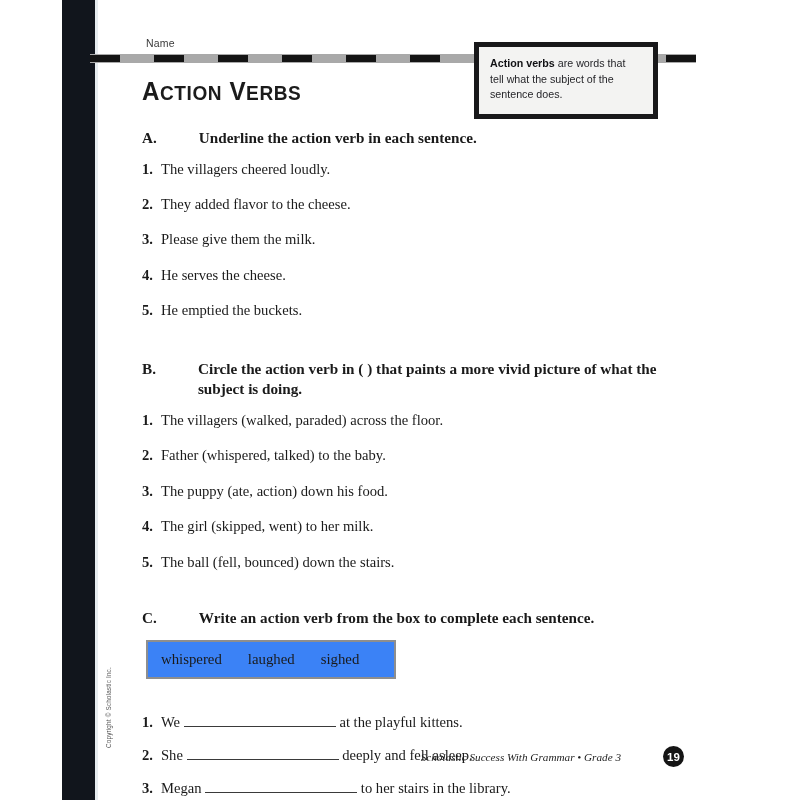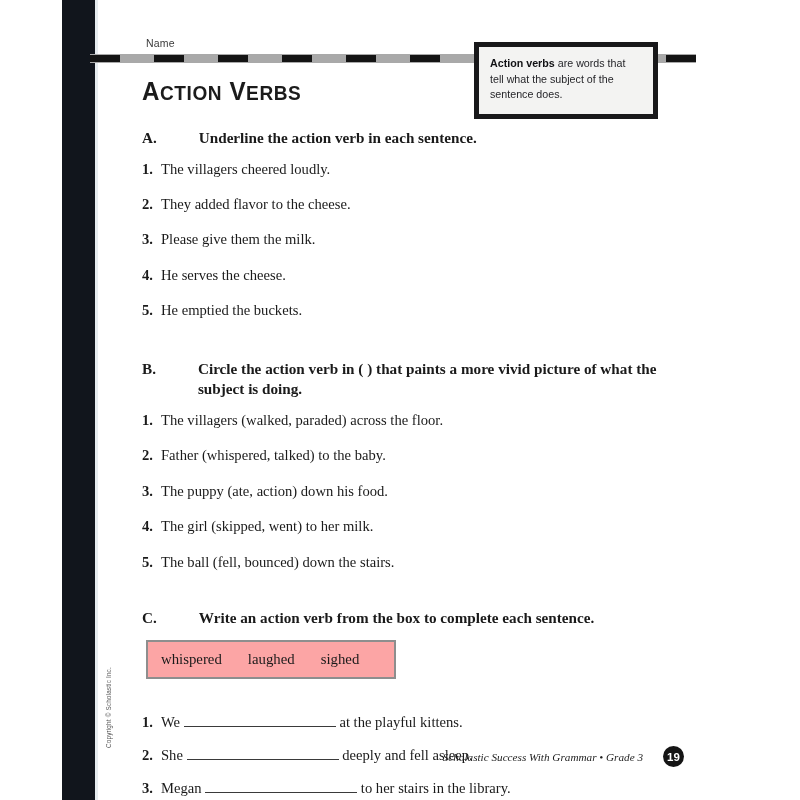--- a/index.html
+++ b/index.html
@@ -151,21 +151,21 @@
   .gap-a { height: 22px; }
   .gap-b { height: 20px; }
 
   
   .wordbox {
     margin: 4px 0 0 4px;
     width: 250px;
     border: 2.5px solid #8e8e8e;
     box-sizing: border-box;
     padding: 9px 13px;
-    background: #fca5a5;
+    background: #3b82f6;
   }
   .wordbox .inner {
     border: 0;
     font-size: 14.8px;
     display: flex;
     gap: 26px;
   }
 
   
   .blank {
@@ -212,20 +212,21 @@
     border-radius: 50%;
     background: #151515;
     color: #ffffff;
     font-family: "Liberation Sans", sans-serif;
     font-style: normal;
     font-weight: bold;
     font-size: 11.5px;
     display: flex;
     align-items: center;
     justify-content: center;
+    margin-left: 22px;
   }
 </style>
 </head>
 <body>
 
 <div id="screen">
 
   <div class="band band-left"></div>
   <div class="band band-right"></div>
 

